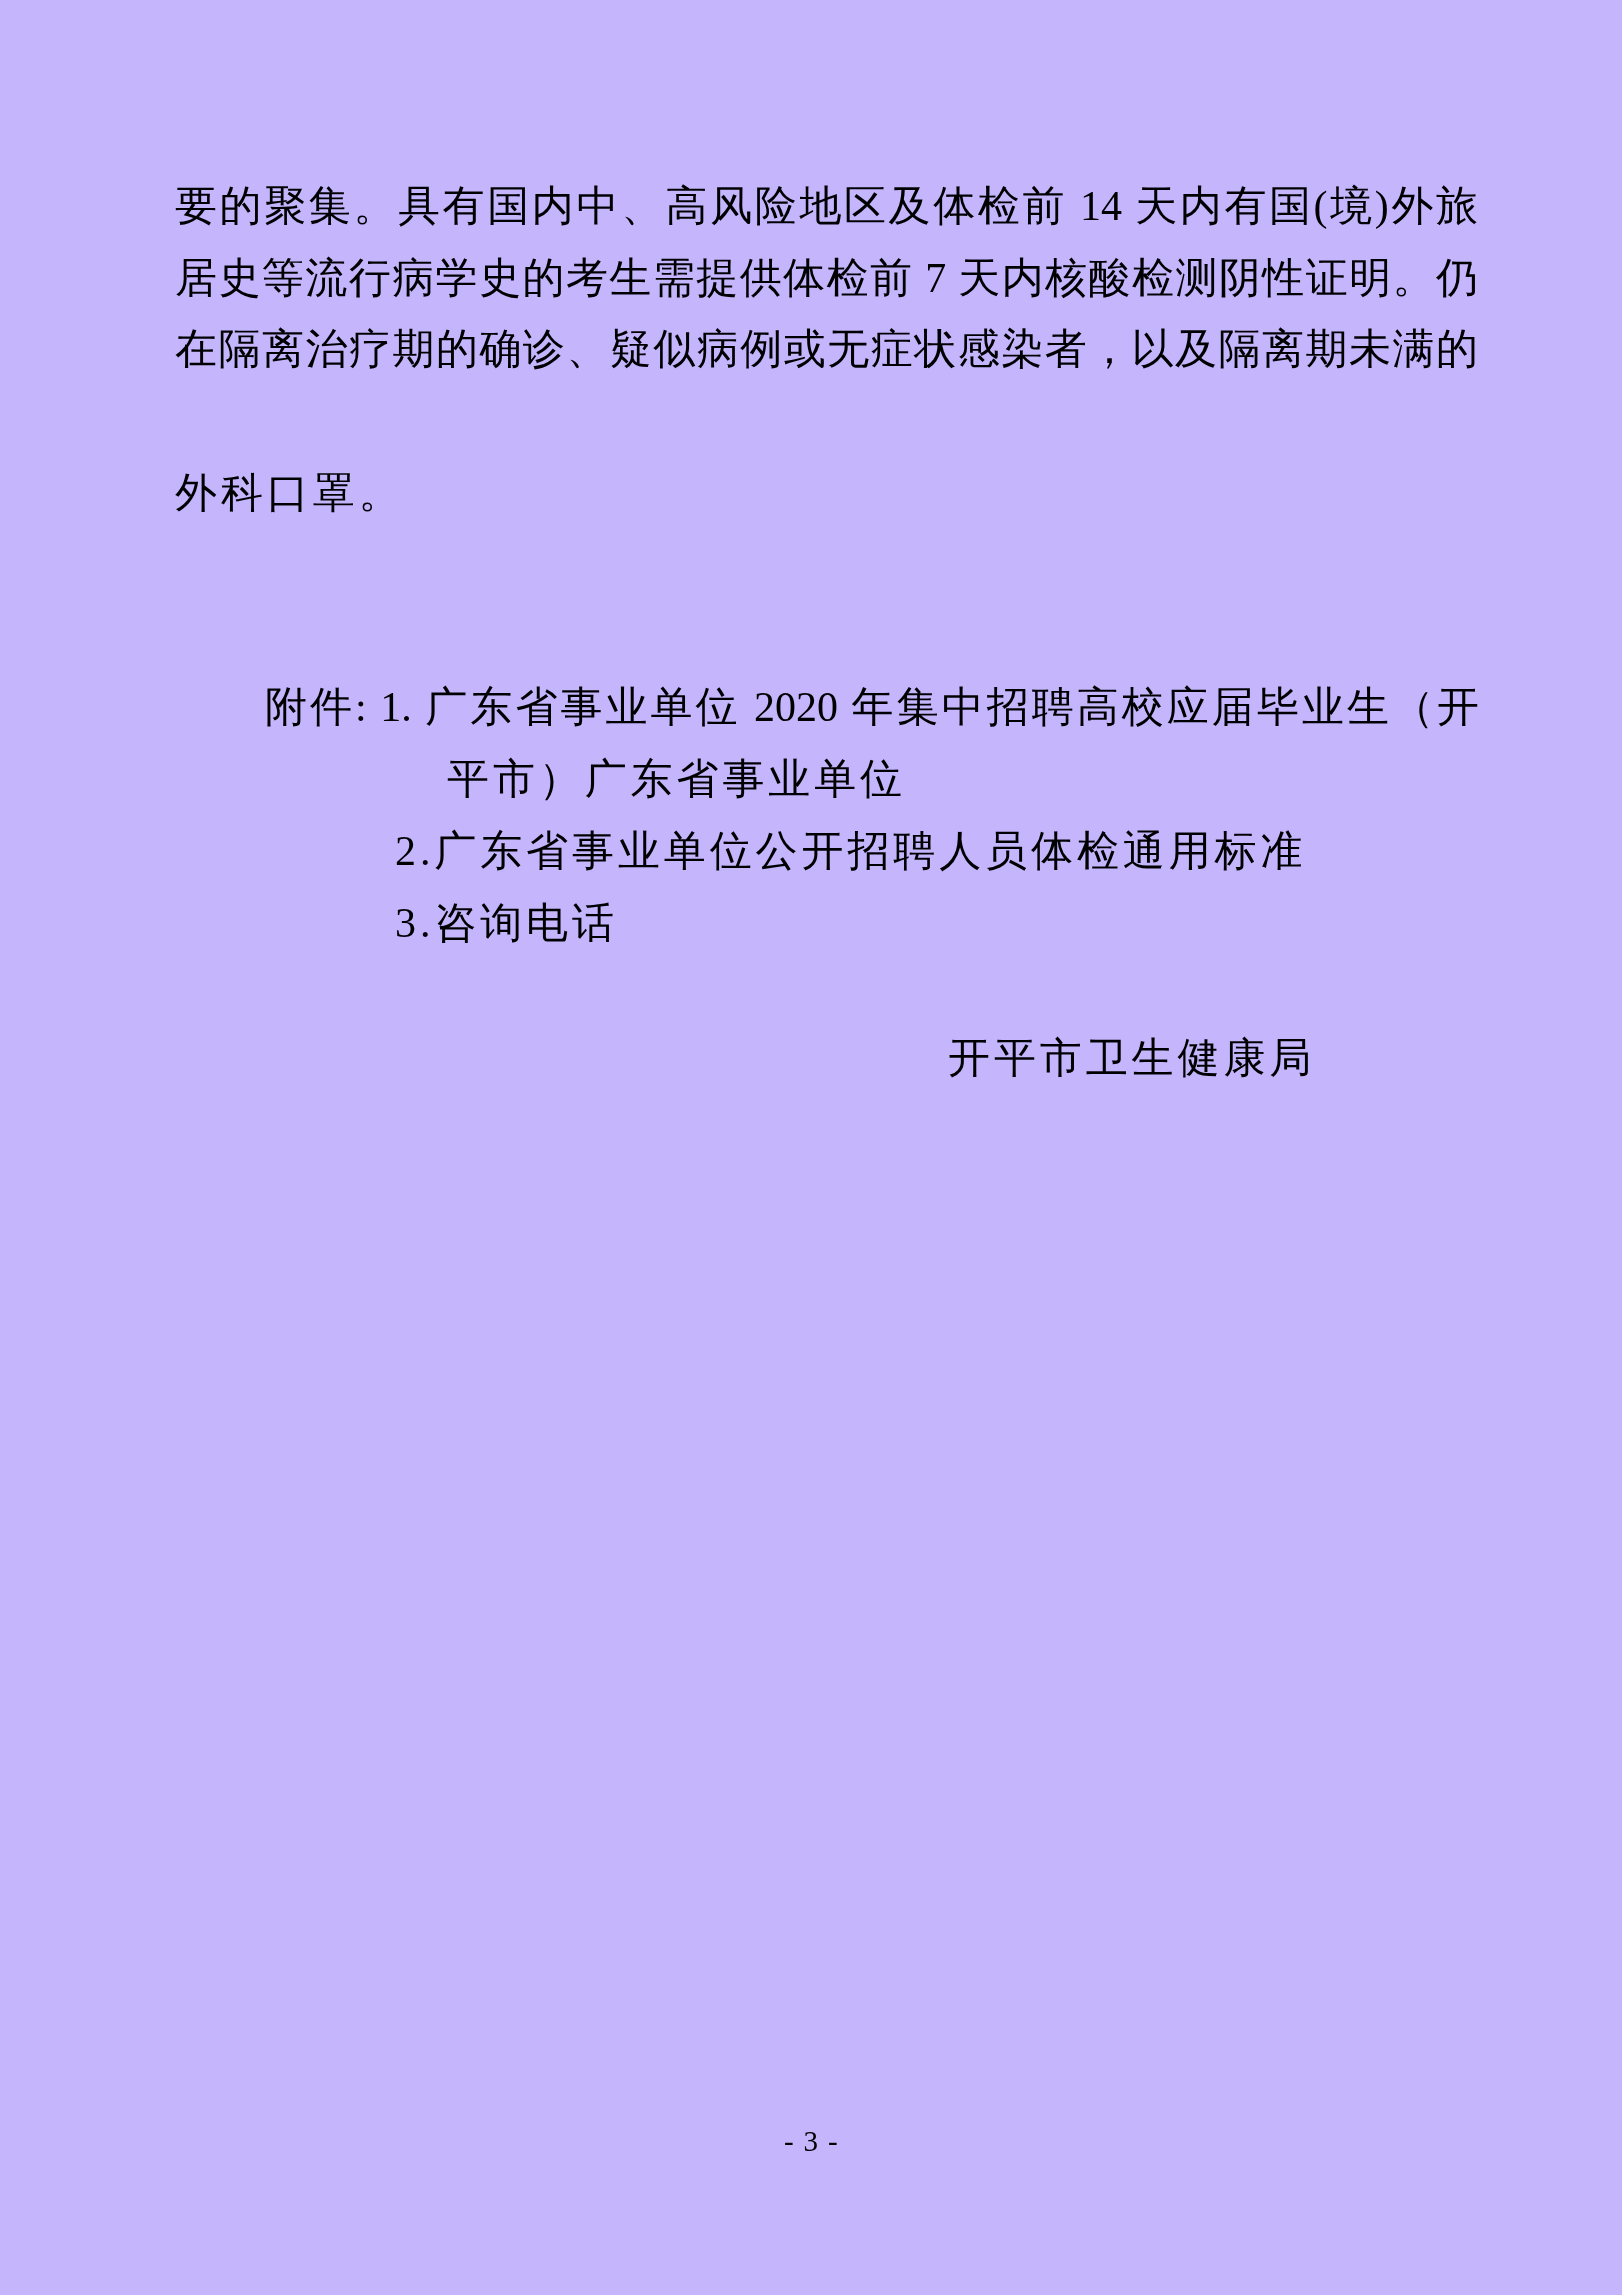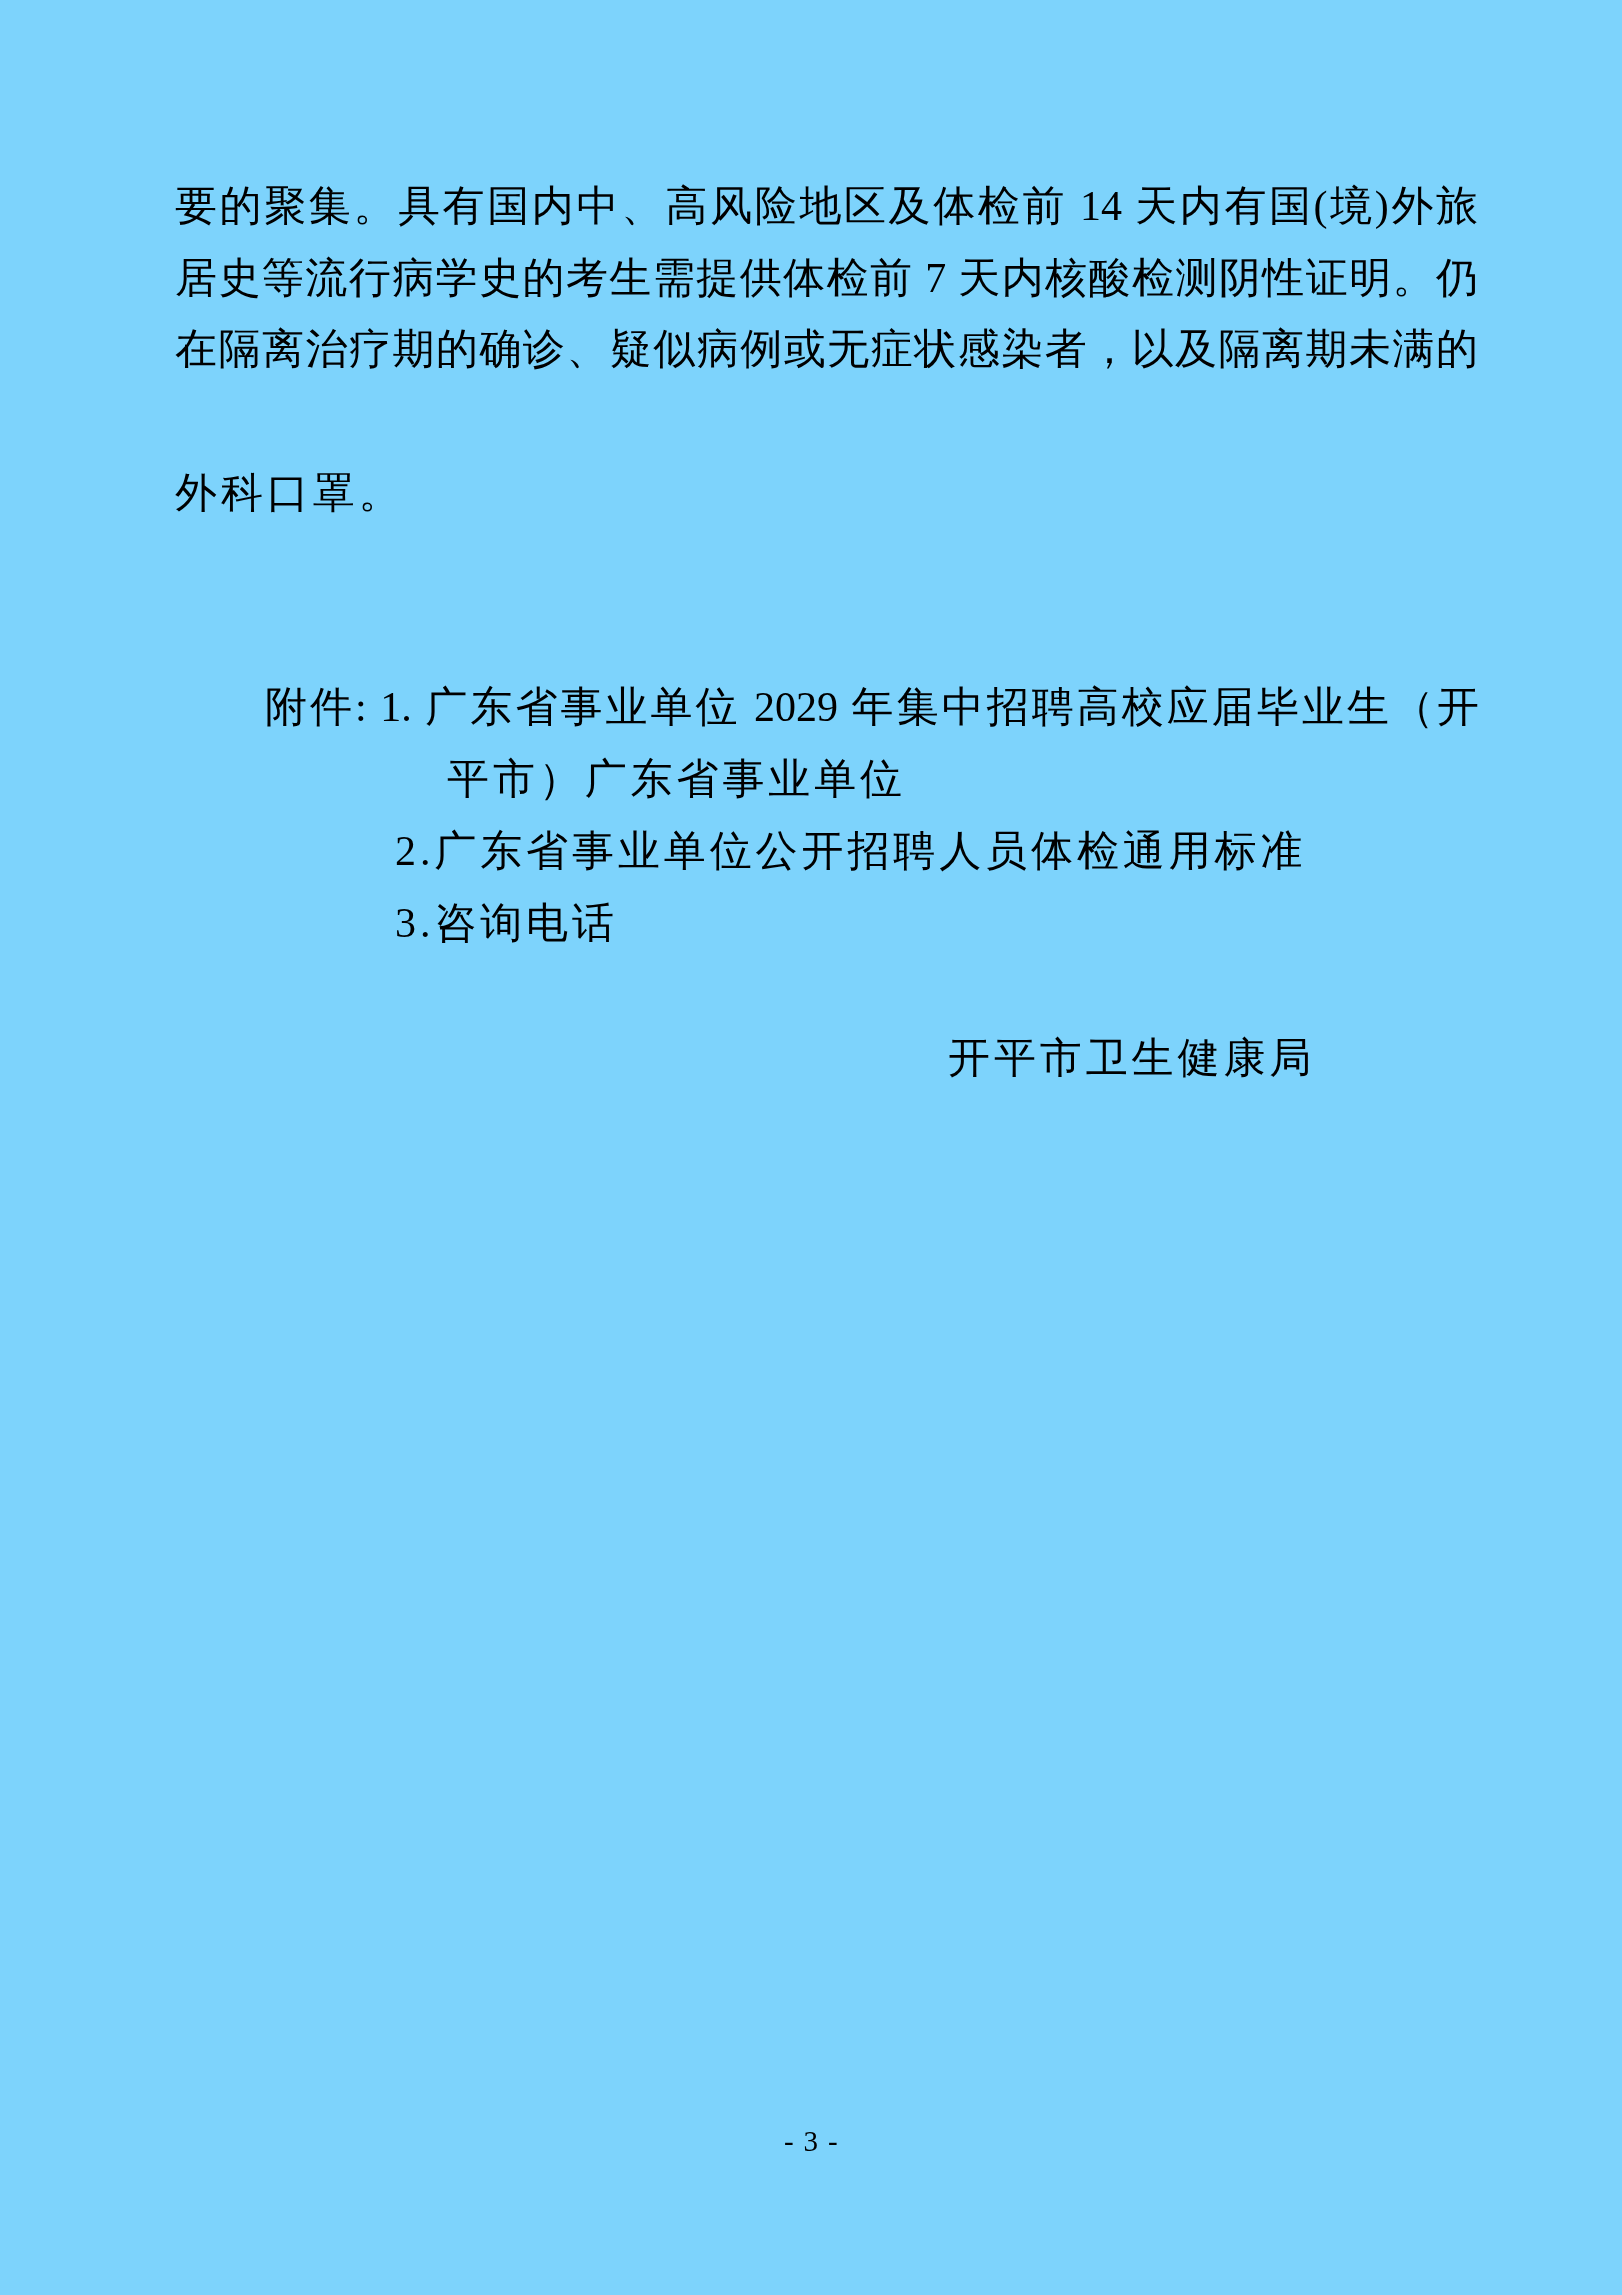--- a/index.html
+++ b/index.html
@@ -4,21 +4,21 @@
 <style>
   html, body {
     margin: 0;
     padding: 0;
     background: #e8e8e8;
   }
   .page {
     position: relative;
     width: 1623px;
     height: 2295px;
-    background: #7dd3fc;
+    background: #c4b5fd;
     color: #000000;
     font-family: "Liberation Serif", "DejaVu Serif", serif;
     overflow: hidden;
   }
   .ln {
     position: absolute;
     font-size: 42px;
     line-height: 1.0;
     color: #000000;
   }
@@ -63,21 +63,21 @@
 
   <div class="ln just" style="top:328px">在隔离治疗期的确诊、疑似病例或无症状感染者，以及隔离期未满的</div>
 
 
   <div class="ln flow" style="top:472px; left:175px">外科口罩。</div>
 
 
   <div class="ln attach-first" style="top:686px">
     <span>附件:</span>
     <span>1.</span>
-    <span>广东省事业单位 2029 年集中招聘高校应届毕业生（开</span>
+    <span>广东省事业单位 2020 年集中招聘高校应届毕业生（开</span>
   </div>
 
   <div class="ln flow" style="top:758px; left:447px">平市）广东省事业单位</div>
 
   <div class="ln flow" style="top:830px; left:395px">
     <span>2.</span><span>广东省事业单位公开招聘人员体检通用标准</span>
   </div>
 
   <div class="ln flow" style="top:902px; left:395px">
     <span>3.</span><span>咨询电话</span>

